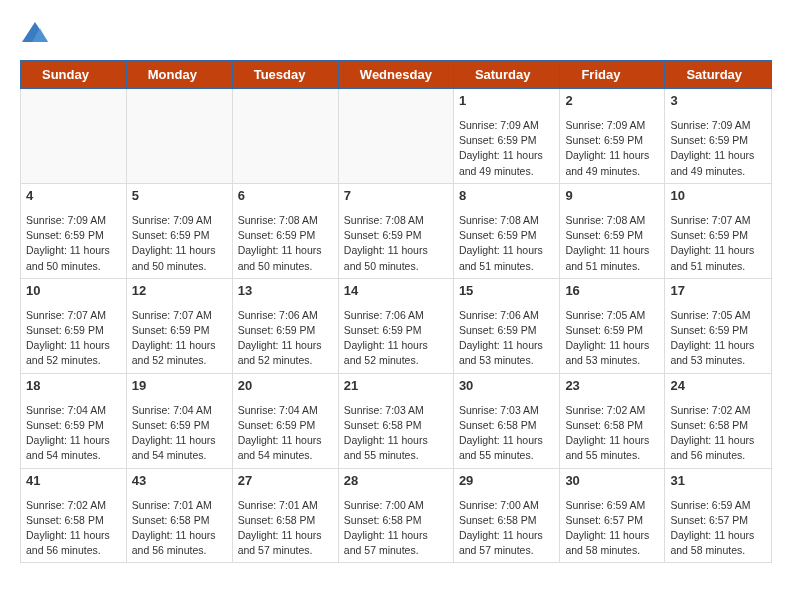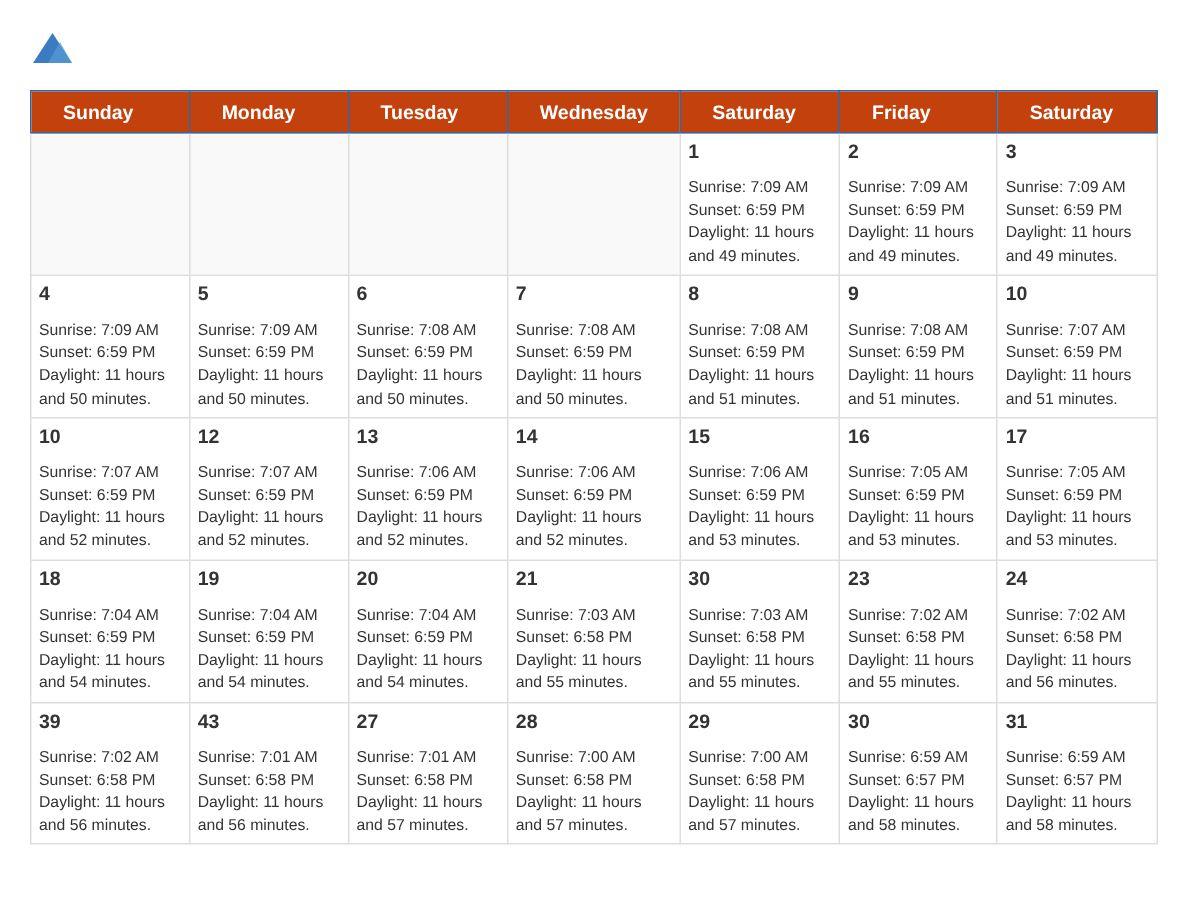--- a/index.html
+++ b/index.html
@@ -229,21 +229,21 @@
           <span class="day-num">23</span>
           <div class="day-info">Sunrise: 7:02 AM<br>Sunset: 6:58 PM<br>Daylight: 11 hours<br>and 55 minutes.</div>
         </td>
         <td>
           <span class="day-num">24</span>
           <div class="day-info">Sunrise: 7:02 AM<br>Sunset: 6:58 PM<br>Daylight: 11 hours<br>and 56 minutes.</div>
         </td>
       </tr>
       <tr>
         <td>
-          <span class="day-num">39</span>
+          <span class="day-num">41</span>
           <div class="day-info">Sunrise: 7:02 AM<br>Sunset: 6:58 PM<br>Daylight: 11 hours<br>and 56 minutes.</div>
         </td>
         <td>
           <span class="day-num">43</span>
           <div class="day-info">Sunrise: 7:01 AM<br>Sunset: 6:58 PM<br>Daylight: 11 hours<br>and 56 minutes.</div>
         </td>
         <td>
           <span class="day-num">27</span>
           <div class="day-info">Sunrise: 7:01 AM<br>Sunset: 6:58 PM<br>Daylight: 11 hours<br>and 57 minutes.</div>
         </td>

